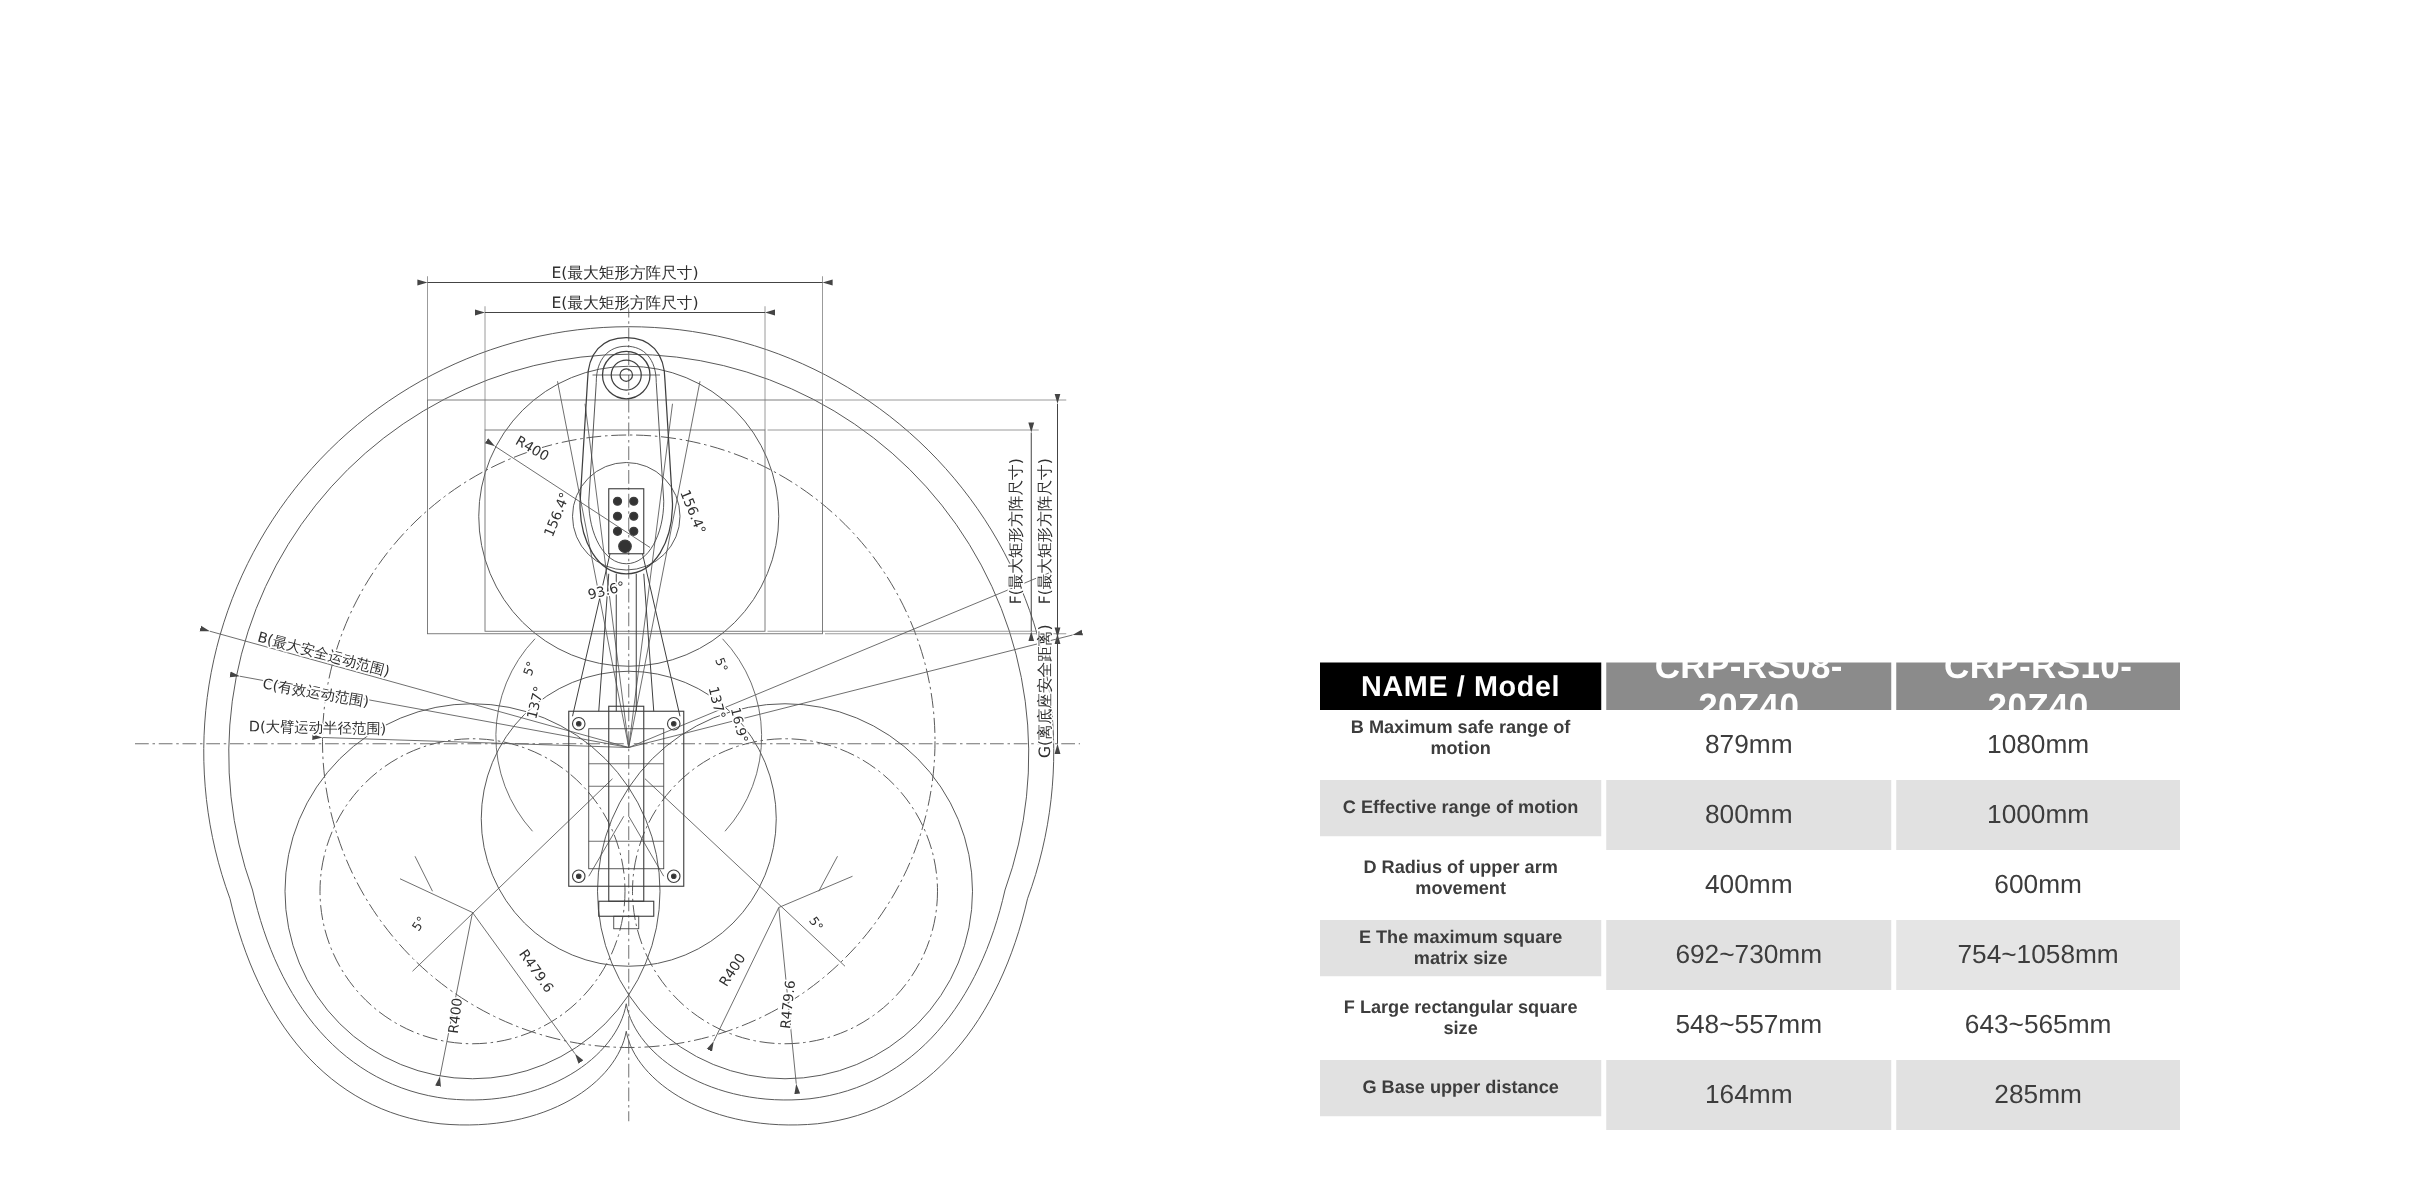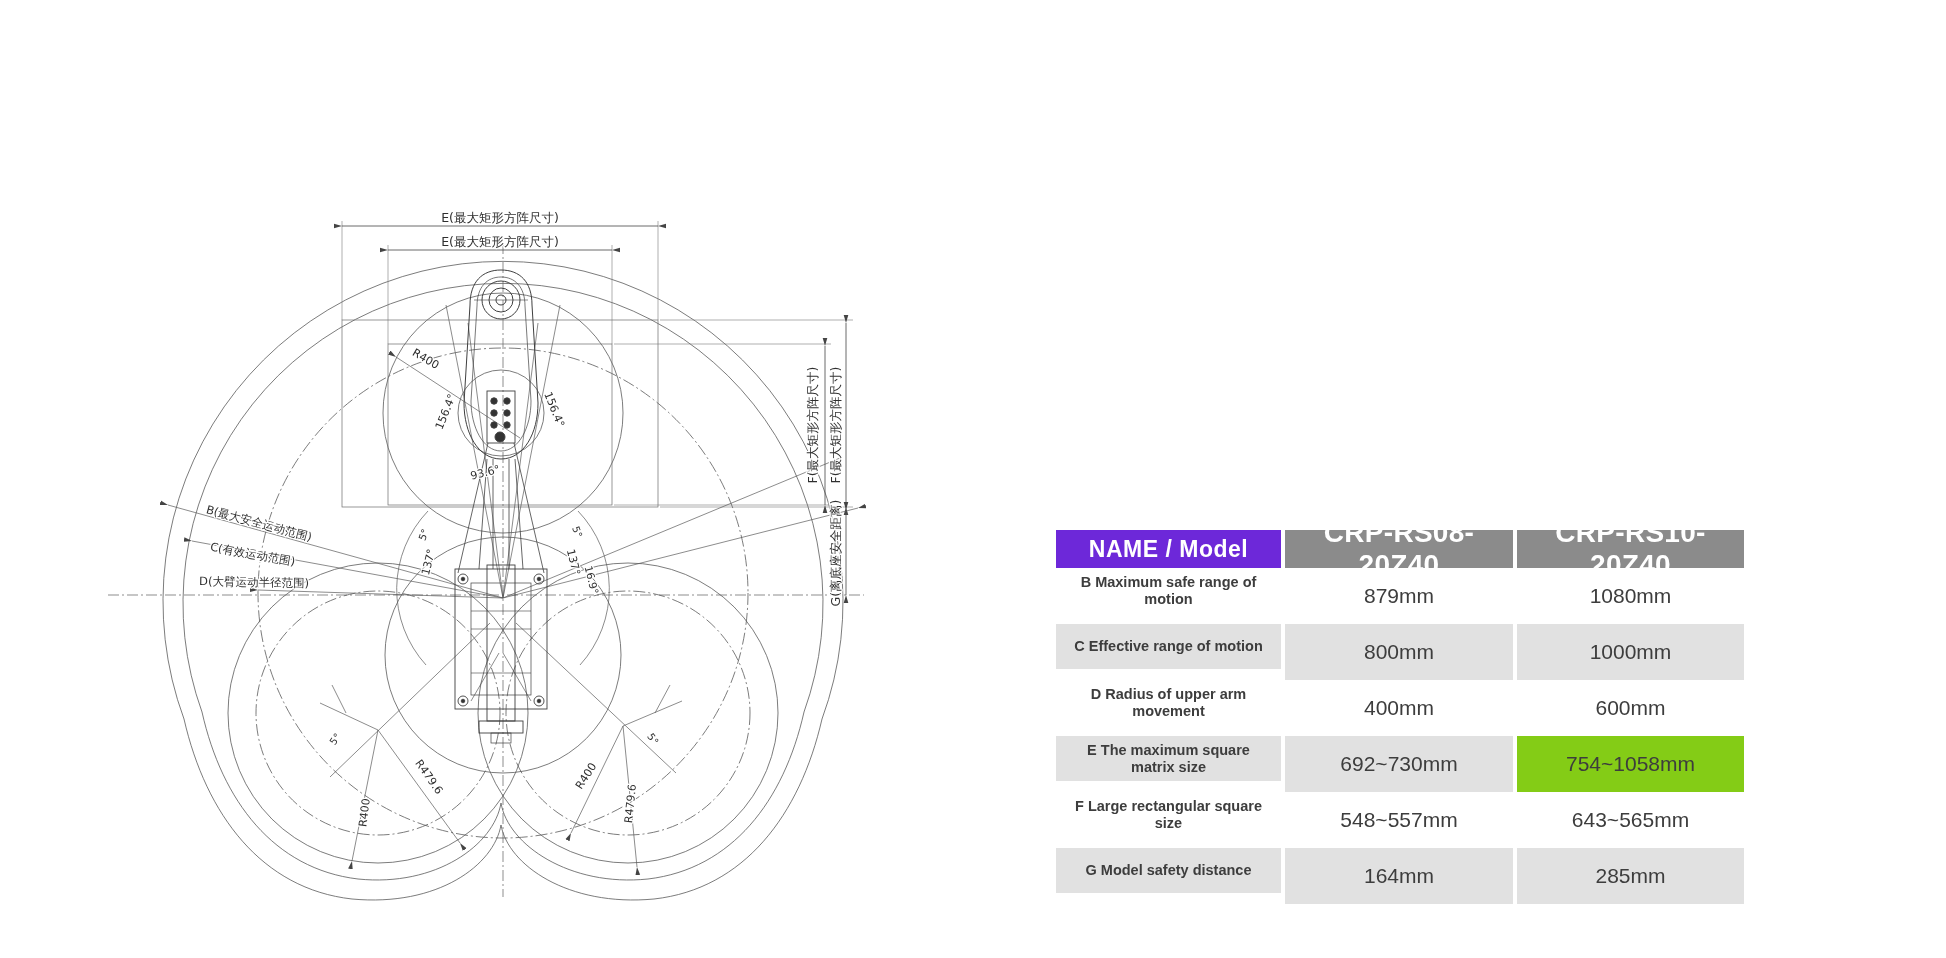--- a/index.html
+++ b/index.html
@@ -178,42 +178,42 @@
       <text x="368" y="800" transform="rotate(-83 368 800)">R400</text>
       <text x="426" y="766" transform="rotate(55 426 766)">R479.6</text>
       <text x="650" y="728" transform="rotate(55 650 728)" font-size="10">5°</text>
       <text x="589" y="765" transform="rotate(-57 589 765)">R400</text>
       <text x="634" y="791" transform="rotate(-84 634 791)">R479.6</text>
     </g>
   </svg>
   </div>
 
   <div class="spec-table">
-    <div class="cell th th-name" style="background:#6d28d9">NAME / Model</div>
+    <div class="cell th th-name" style="background:#000000">NAME / Model</div>
     <div class="cell th th-model" style="background:#8b8b8b">CRP-RS08-20Z40</div>
     <div class="cell th th-model" style="background:#8b8b8b">CRP-RS10-20Z40</div>
 
     <div class="cell td-label" style="background:#ffffff;color:#3d3d3d">B Maximum safe range of motion</div>
     <div class="cell td-val" style="background:#ffffff;color:#3d3d3d">879mm</div>
     <div class="cell td-val" style="background:#ffffff;color:#3d3d3d">1080mm</div>
 
     <div class="cell td-label" style="background:#e1e1e1;color:#3d3d3d">C Effective range of motion</div>
     <div class="cell td-val" style="background:#e1e1e1;color:#3d3d3d">800mm</div>
     <div class="cell td-val" style="background:#e1e1e1;color:#3d3d3d">1000mm</div>
 
     <div class="cell td-label" style="background:#ffffff;color:#3d3d3d">D Radius of upper arm movement</div>
     <div class="cell td-val" style="background:#ffffff;color:#3d3d3d">400mm</div>
     <div class="cell td-val" style="background:#ffffff;color:#3d3d3d">600mm</div>
 
     <div class="cell td-label" style="background:#e1e1e1;color:#3d3d3d">E The maximum square matrix size</div>
     <div class="cell td-val" style="background:#e1e1e1;color:#3d3d3d">692~730mm</div>
-    <div class="cell td-val" style="background:#84cc16;color:#3d3d3d">754~1058mm</div>
+    <div class="cell td-val" style="background:#e5e5e5;color:#3d3d3d">754~1058mm</div>
 
     <div class="cell td-label" style="background:#ffffff;color:#3d3d3d">F Large rectangular square size</div>
     <div class="cell td-val" style="background:#ffffff;color:#3d3d3d">548~557mm</div>
     <div class="cell td-val" style="background:#ffffff;color:#3d3d3d">643~565mm</div>
 
-    <div class="cell td-label" style="background:#e1e1e1;color:#3d3d3d">G Model safety distance</div>
+    <div class="cell td-label" style="background:#e1e1e1;color:#3d3d3d">G Base upper distance</div>
     <div class="cell td-val" style="background:#e1e1e1;color:#3d3d3d">164mm</div>
     <div class="cell td-val" style="background:#e1e1e1;color:#3d3d3d">285mm</div>
   </div>
 
 </div>
 
 </body></html>

